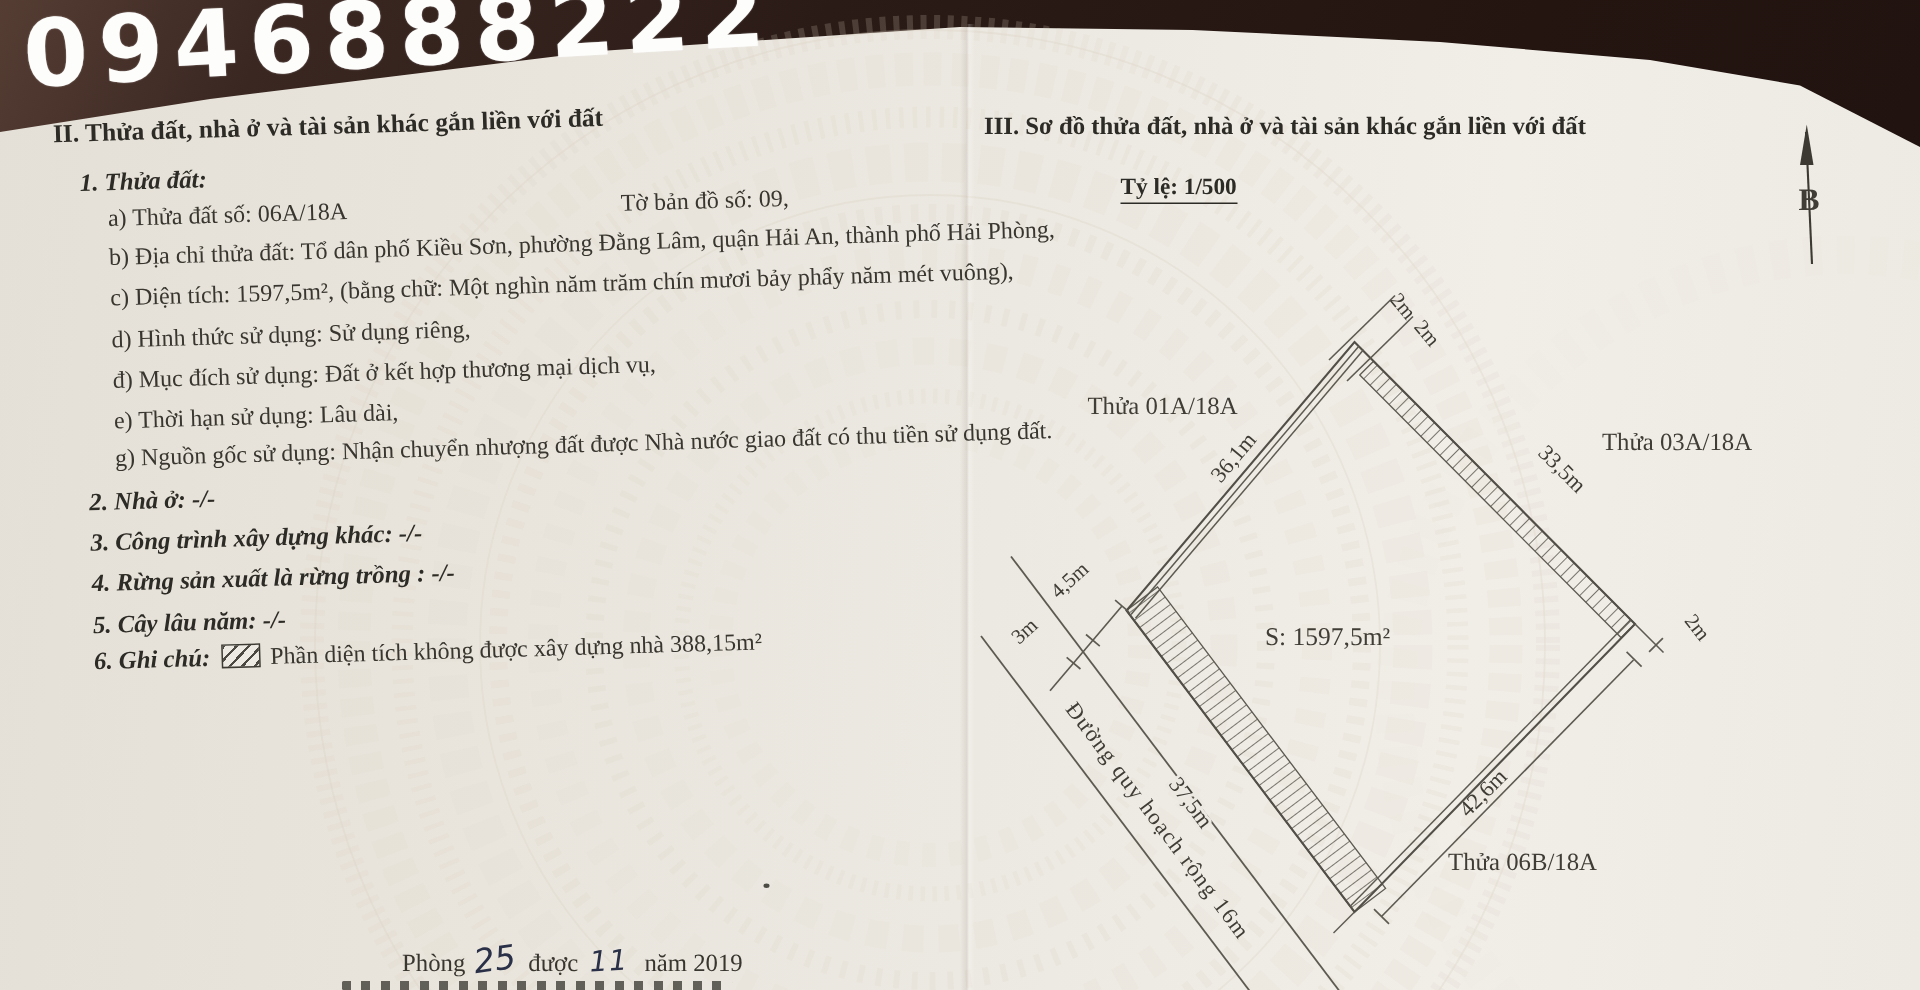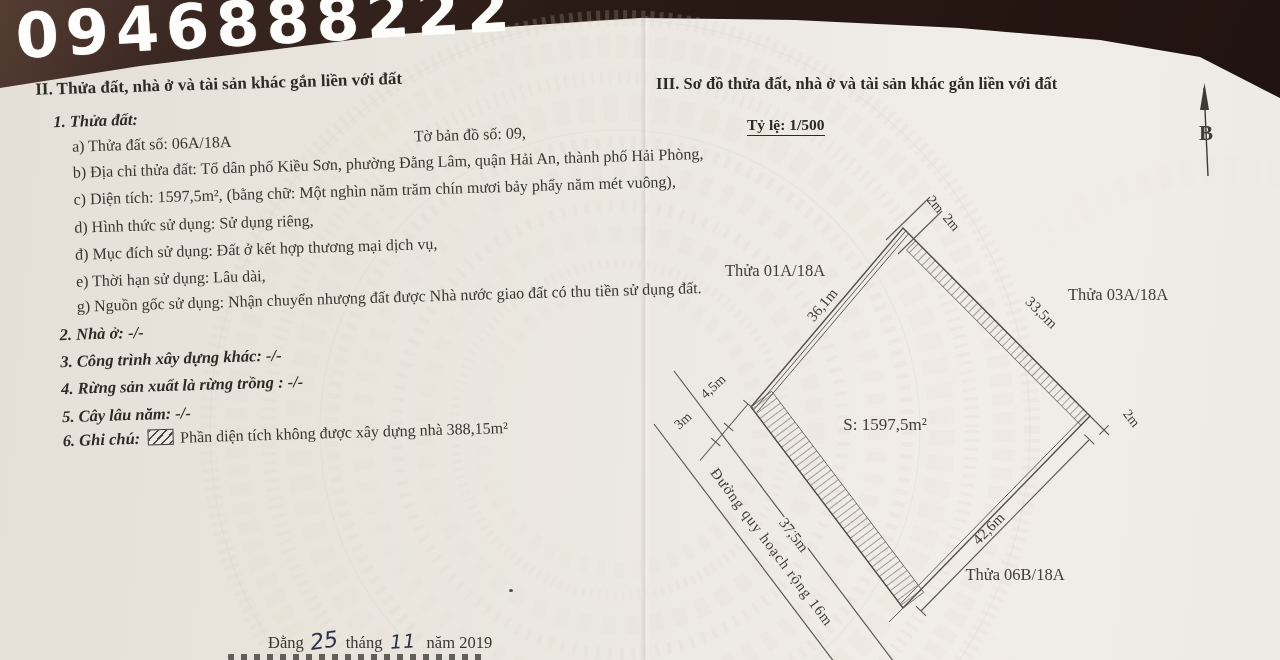--- a/index.html
+++ b/index.html
@@ -98,21 +98,21 @@
   <div class="row t-num" style="left:24px;top:246px;">2. Nhà ở: -/-</div>
   <div class="row t-num" style="left:24px;top:273px;">3. Công trình xây dựng khác: -/-</div>
   <div class="row t-num" style="left:24px;top:300px;">4. Rừng sản xuất là rừng trồng : -/-</div>
   <div class="row t-num" style="left:24px;top:328px;">5. Cây lâu năm: -/-</div>
   <div class="row" style="left:24px;top:352px;">
     <span class="t-num">6. Ghi chú:</span><span class="hatch-icon"></span><span>Phần diện tích không được xây dựng nhà 388,15m²</span>
   </div>
 </div>
 
 <div class="dateline">
-  <span>Đằng</span><span class="hand day">25</span><span>tháng</span><span class="hand month">11</span><span>năm 2019</span>
+  <span>Phòng</span><span class="hand day">25</span><span>được</span><span class="hand month">11</span><span>năm 2019</span>
 </div>
 
 <div class="cutoff"></div>
 <div class="speck"></div>
 
 <div class="sec3-title">III. Sơ đồ thửa đất, nhà ở và tài sản khác gắn liền với đất</div>
 <div class="sec3-scale">Tỷ lệ: 1/500</div>
 
 <svg style="position:absolute;left:640px;top:80px;" width="640" height="580" viewBox="0 0 640 580">
   <defs>

